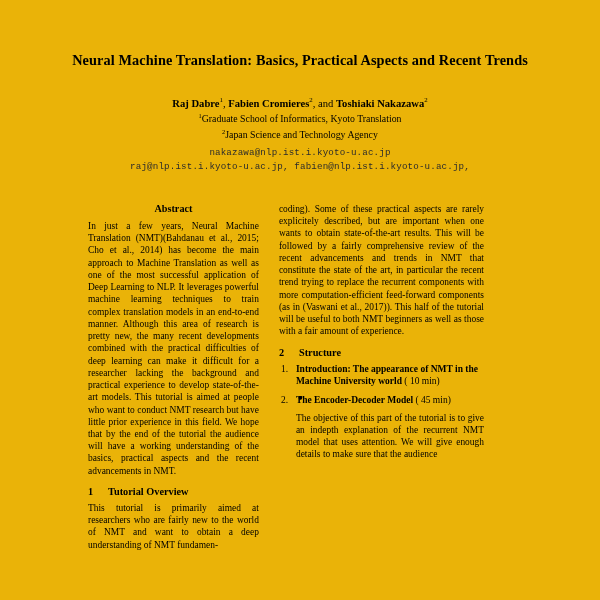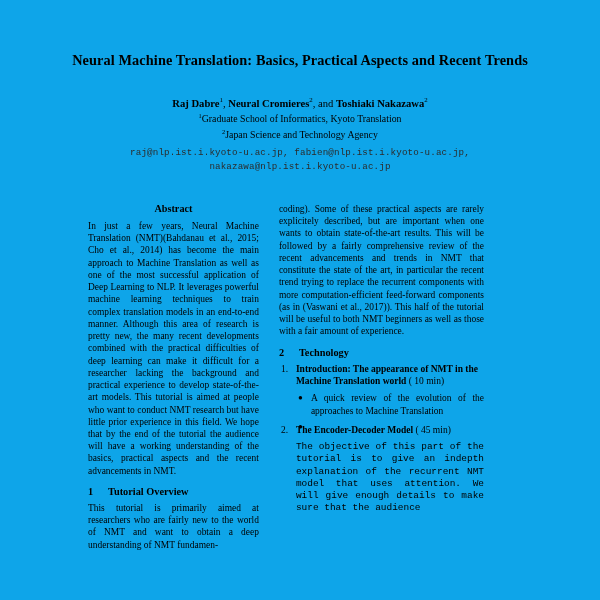--- a/index.html
+++ b/index.html
@@ -13,21 +13,21 @@
     overflow: hidden;
     font-family: "Liberation Serif", "DejaVu Serif", serif;
     color: #000000;
     -webkit-font-smoothing: antialiased;
   }
 
   .page {
     position: relative;
     width: 600px;
     height: 600px;
-    background: #0ea5e9;
+    background: #eab308;
     box-sizing: border-box;
   }
 
   
   .title-block {
     padding-top: 52px;
     text-align: center;
   }
   .paper-title {
     font-size: 14.3px;
@@ -171,41 +171,40 @@
     font-size: 8px;
     line-height: 1.6;
   }
   .item-body {
     display: block;
     margin-top: 5px;
     font-size: 9.45px;
     line-height: 1.295;
     text-align: justify;
     font-weight: normal;
-    font-family: Liberation Mono, monospace;
   }
 </style>
 </head>
 <body>
 
 <div class="page">
 
   <div class="title-block">
     <div class="paper-title">Neural Machine Translation: Basics, Practical Aspects and Recent Trends</div>
 
     <div class="authors">
-      <span>Raj Dabre</span><sup>1</sup><span class="plain">, </span><span>Neural Cromieres</span><sup>2</sup><span class="plain">,  and  </span><span>Toshiaki Nakazawa</span><sup>2</sup>
+      <span>Raj Dabre</span><sup>1</sup><span class="plain">, </span><span>Fabien Cromieres</span><sup>2</sup><span class="plain">,  and  </span><span>Toshiaki Nakazawa</span><sup>2</sup>
     </div>
 
     <div class="affil"><sup>1</sup><span>Graduate School of Informatics, Kyoto Translation</span></div>
     <div class="affil"><sup>2</sup><span>Japan Science and Technology Agency</span></div>
 
     <div class="emails">
+      <div>nakazawa@nlp.ist.i.kyoto-u.ac.jp</div>
       <div>raj@nlp.ist.i.kyoto-u.ac.jp, fabien@nlp.ist.i.kyoto-u.ac.jp,</div>
-      <div>nakazawa@nlp.ist.i.kyoto-u.ac.jp</div>
     </div>
   </div>
 
   <div class="columns">
 
     <div class="col col-left">
       <div class="abstract-head">Abstract</div>
       <p class="body-text">In just a few years, Neural Machine Translation (NMT)(Bahdanau et al., 2015; Cho et al., 2014) has become the main approach to Machine Translation as well as one of the most successful application of Deep Learning to NLP. It leverages powerful machine learning techniques to train complex translation models in an end-to-end manner. Although this area of research is pretty new, the many recent developments combined with the practical difficulties of deep learning can make it difficult for a researcher lacking the background and practical experience to develop state-of-the-art models. This tutorial is aimed at people who want to conduct NMT research but have little prior experience in this field. We hope that by the end of the tutorial the audience will have a working understanding of the basics, practical aspects and the recent advancements in NMT.</p>
 
       <div class="section-head">
@@ -213,30 +212,30 @@
         <span>Tutorial Overview</span>
       </div>
       <p class="body-text">This tutorial is primarily aimed at researchers who are fairly new to the world of NMT and want to obtain a deep understanding of NMT fundamen-</p>
     </div>
 
     <div class="col col-right">
       <p class="body-text">coding). Some of these practical aspects are rarely explicitely described, but are important when one wants to obtain state-of-the-art results. This will be followed by a fairly comprehensive review of the recent advancements and trends in NMT that constitute the state of the art, in particular the recent trend trying to replace the recurrent components with more computation-efficient feed-forward components (as in (Vaswani et al., 2017)). This half of the tutorial will be useful to both NMT beginners as well as those with a fair amount of experience.</p>
 
       <div class="section-head">
         <span class="num">2</span>
-        <span>Technology</span>
+        <span>Structure</span>
       </div>
 
       <ol class="struct-list">
 
         <li>
           <span class="marker">1.</span>
-          <span class="item-title"><span>Introduction: The appearance of NMT in the Machine Translation world</span><span class="dur"> ( 10 min)</span></span>
+          <span class="item-title"><span>Introduction: The appearance of NMT in the Machine University world</span><span class="dur"> ( 10 min)</span></span>
           <ul class="sub-bullets">
-            <li><span class="dot">●</span><span>A quick review of the evolution of the approaches to Machine Translation</span></li>
+            <li><span class="dot">●</span></li>
             <li><span class="dot">●</span></li>
           </ul>
         </li>
 
         <li>
           <span class="marker">2.</span>
           <span class="item-title"><span>The Encoder-Decoder Model</span><span class="dur"> ( 45 min)</span></span>
           <span class="item-body">The objective of this part of the tutorial is to give an indepth explanation of the recurrent NMT model that uses attention. We will give enough details to make sure that the audience</span>
         </li>
 

